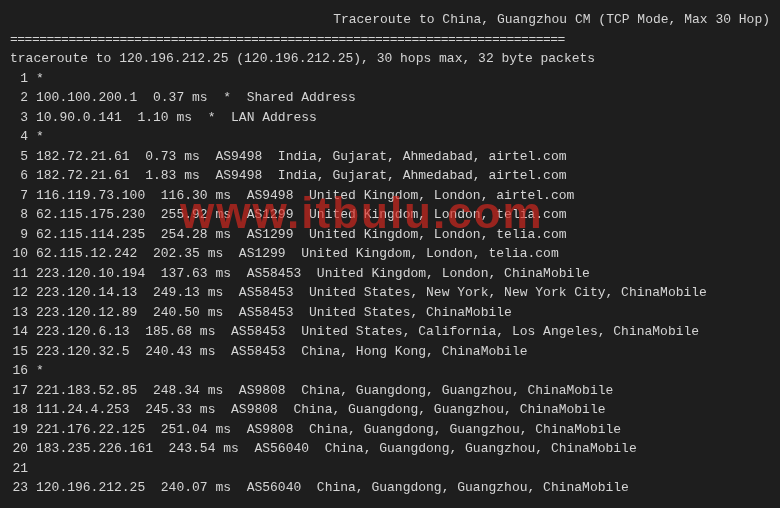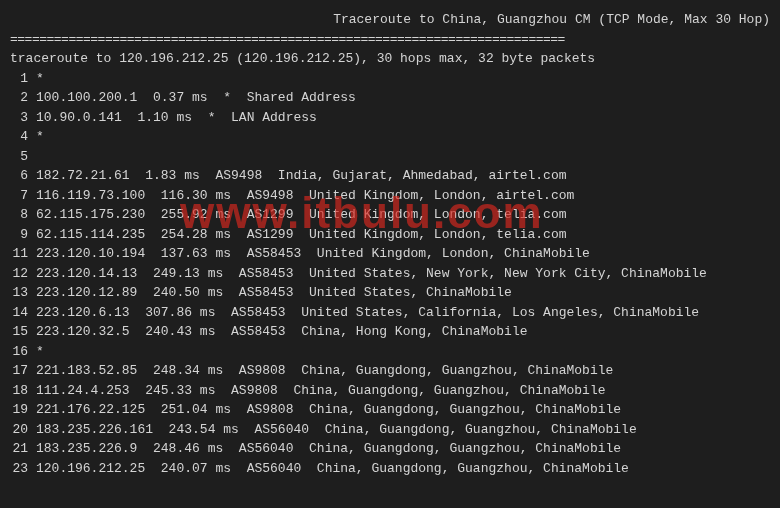--- a/index.html
+++ b/index.html
@@ -61,33 +61,34 @@
 
 <div class="terminal">
   <div class="header-line">Traceroute to China, Guangzhou CM (TCP Mode, Max 30 Hop)</div>
   <div class="separator">============================================================================</div>
   <div class="info-line">traceroute to 120.196.212.25 (120.196.212.25), 30 hops max, 32 byte packets</div>
   <div id="hops-container">
       <div class="hop-row"><span class="hop-num">1</span><span class="hop-content">*</span></div>
       <div class="hop-row"><span class="hop-num">2</span><span class="hop-content">100.100.200.1  0.37 ms  *  Shared Address</span></div>
       <div class="hop-row"><span class="hop-num">3</span><span class="hop-content">10.90.0.141  1.10 ms  *  LAN Address</span></div>
       <div class="hop-row"><span class="hop-num">4</span><span class="hop-content">*</span></div>
-      <div class="hop-row"><span class="hop-num">5</span></div>
+      <div class="hop-row"><span class="hop-num">5</span><span class="hop-content">182.72.21.61  0.73 ms  AS9498  India, Gujarat, Ahmedabad, airtel.com</span></div>
       <div class="hop-row"><span class="hop-num">6</span><span class="hop-content">182.72.21.61  1.83 ms  AS9498  India, Gujarat, Ahmedabad, airtel.com</span></div>
       <div class="hop-row"><span class="hop-num">7</span><span class="hop-content">116.119.73.100  116.30 ms  AS9498  United Kingdom, London, airtel.com</span></div>
       <div class="hop-row"><span class="hop-num">8</span><span class="hop-content">62.115.175.230  255.92 ms  AS1299  United Kingdom, London, telia.com</span></div>
       <div class="hop-row"><span class="hop-num">9</span><span class="hop-content">62.115.114.235  254.28 ms  AS1299  United Kingdom, London, telia.com</span></div>
+      <div class="hop-row"><span class="hop-num">10</span><span class="hop-content">62.115.12.242  202.35 ms  AS1299  United Kingdom, London, telia.com</span></div>
       <div class="hop-row"><span class="hop-num">11</span><span class="hop-content">223.120.10.194  137.63 ms  AS58453  United Kingdom, London, ChinaMobile</span></div>
       <div class="hop-row"><span class="hop-num">12</span><span class="hop-content">223.120.14.13  249.13 ms  AS58453  United States, New York, New York City, ChinaMobile</span></div>
       <div class="hop-row"><span class="hop-num">13</span><span class="hop-content">223.120.12.89  240.50 ms  AS58453  United States, ChinaMobile</span></div>
-      <div class="hop-row"><span class="hop-num">14</span><span class="hop-content">223.120.6.13  307.86 ms  AS58453  United States, California, Los Angeles, ChinaMobile</span></div>
+      <div class="hop-row"><span class="hop-num">14</span><span class="hop-content">223.120.6.13  185.68 ms  AS58453  United States, California, Los Angeles, ChinaMobile</span></div>
       <div class="hop-row"><span class="hop-num">15</span><span class="hop-content">223.120.32.5  240.43 ms  AS58453  China, Hong Kong, ChinaMobile</span></div>
       <div class="hop-row"><span class="hop-num">16</span><span class="hop-content">*</span></div>
       <div class="hop-row"><span class="hop-num">17</span><span class="hop-content">221.183.52.85  248.34 ms  AS9808  China, Guangdong, Guangzhou, ChinaMobile</span></div>
       <div class="hop-row"><span class="hop-num">18</span><span class="hop-content">111.24.4.253  245.33 ms  AS9808  China, Guangdong, Guangzhou, ChinaMobile</span></div>
       <div class="hop-row"><span class="hop-num">19</span><span class="hop-content">221.176.22.125  251.04 ms  AS9808  China, Guangdong, Guangzhou, ChinaMobile</span></div>
       <div class="hop-row"><span class="hop-num">20</span><span class="hop-content">183.235.226.161  243.54 ms  AS56040  China, Guangdong, Guangzhou, ChinaMobile</span></div>
-      <div class="hop-row"><span class="hop-num">21</span><span class="hop-content">183.235.226.9  248.46 ms  AS56040  China, Guangdong, Guangzhou, ChinaMobile</span></div>
+      <div class="hop-row"><span class="hop-num">21</span></div>
       <div class="hop-row"><span class="hop-num">23</span><span class="hop-content">120.196.212.25  240.07 ms  AS56040  China, Guangdong, Guangzhou, ChinaMobile</span></div>
     </div>
 </div>
 
 <div class="watermark">www.itbulu.com</div>
 
 </body></html>

